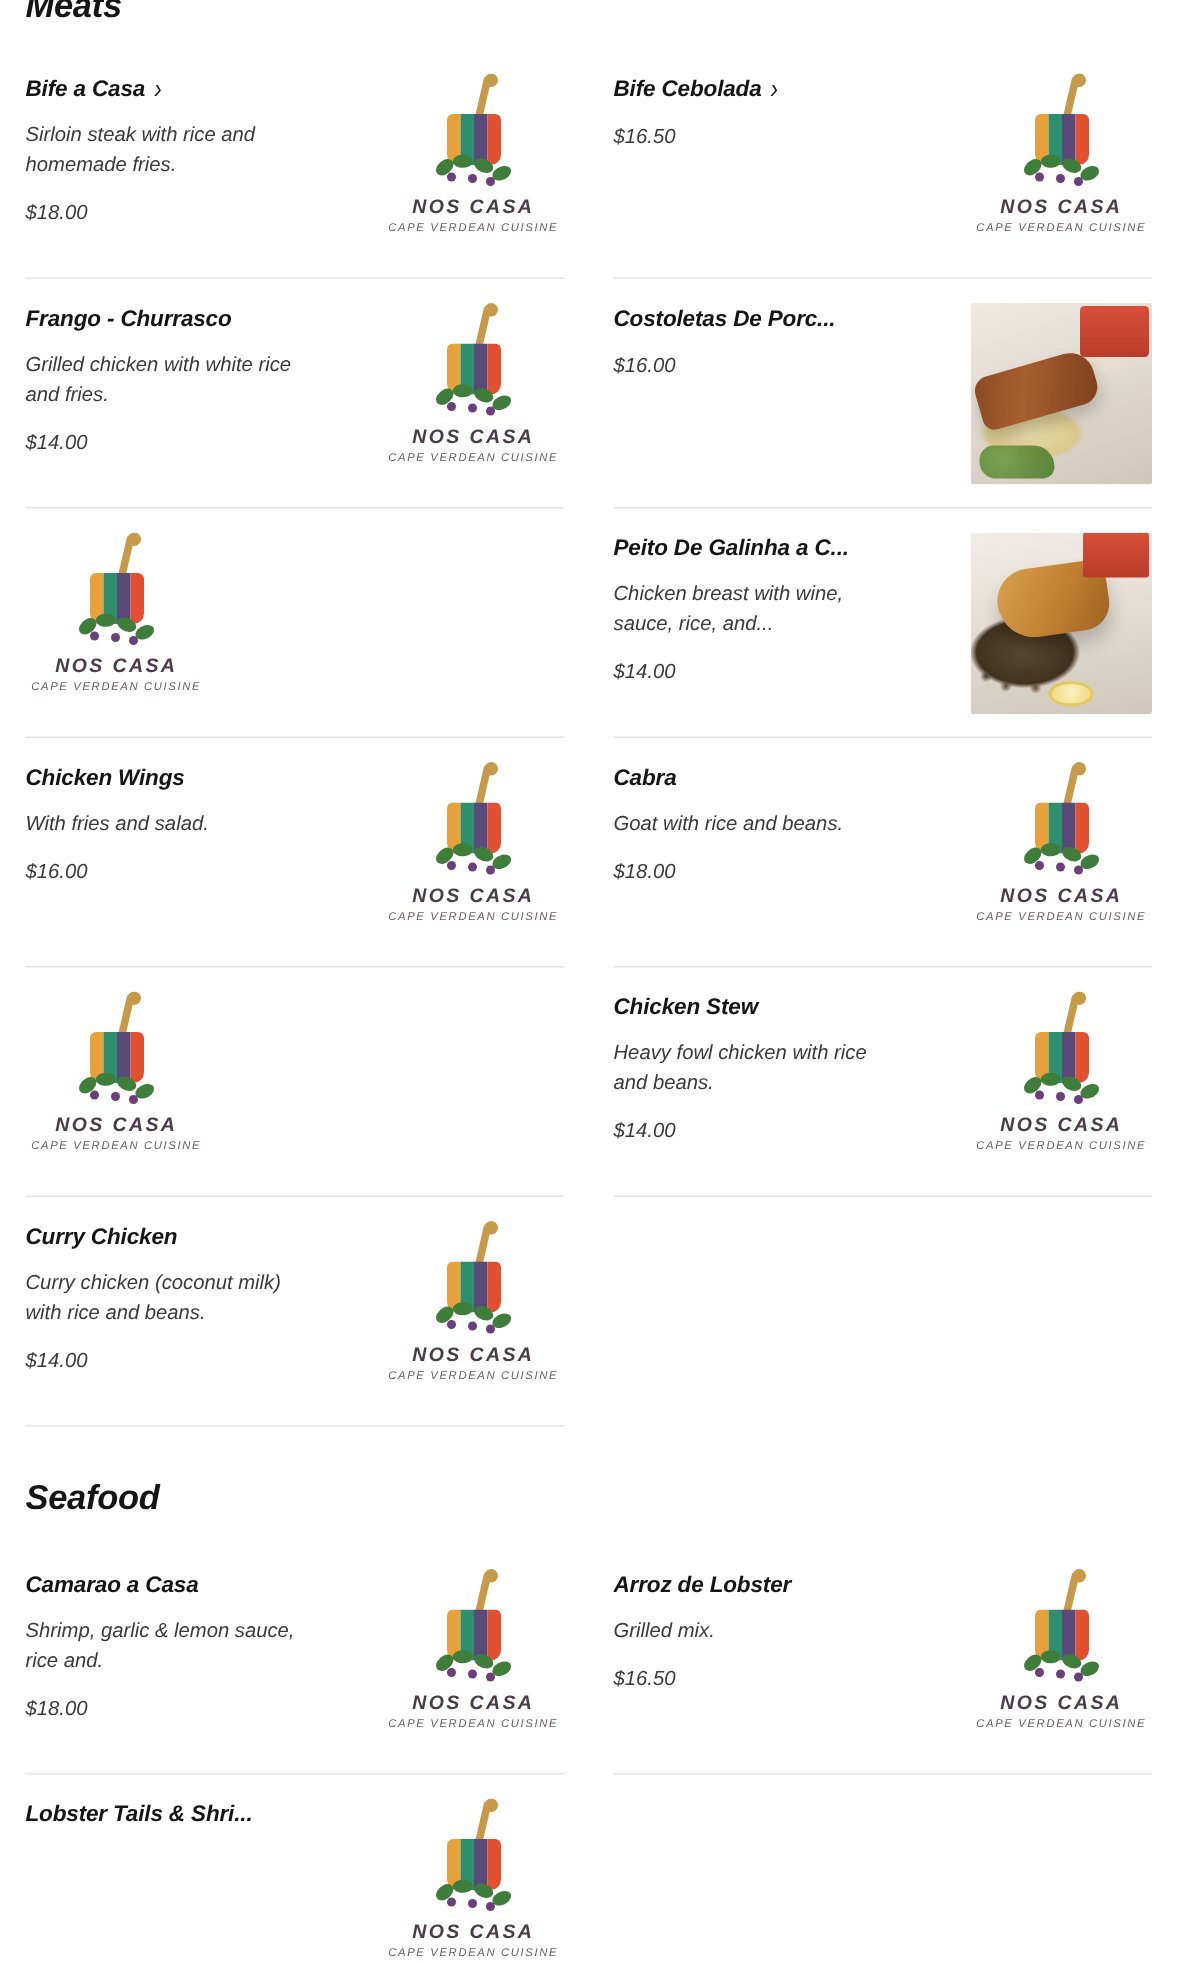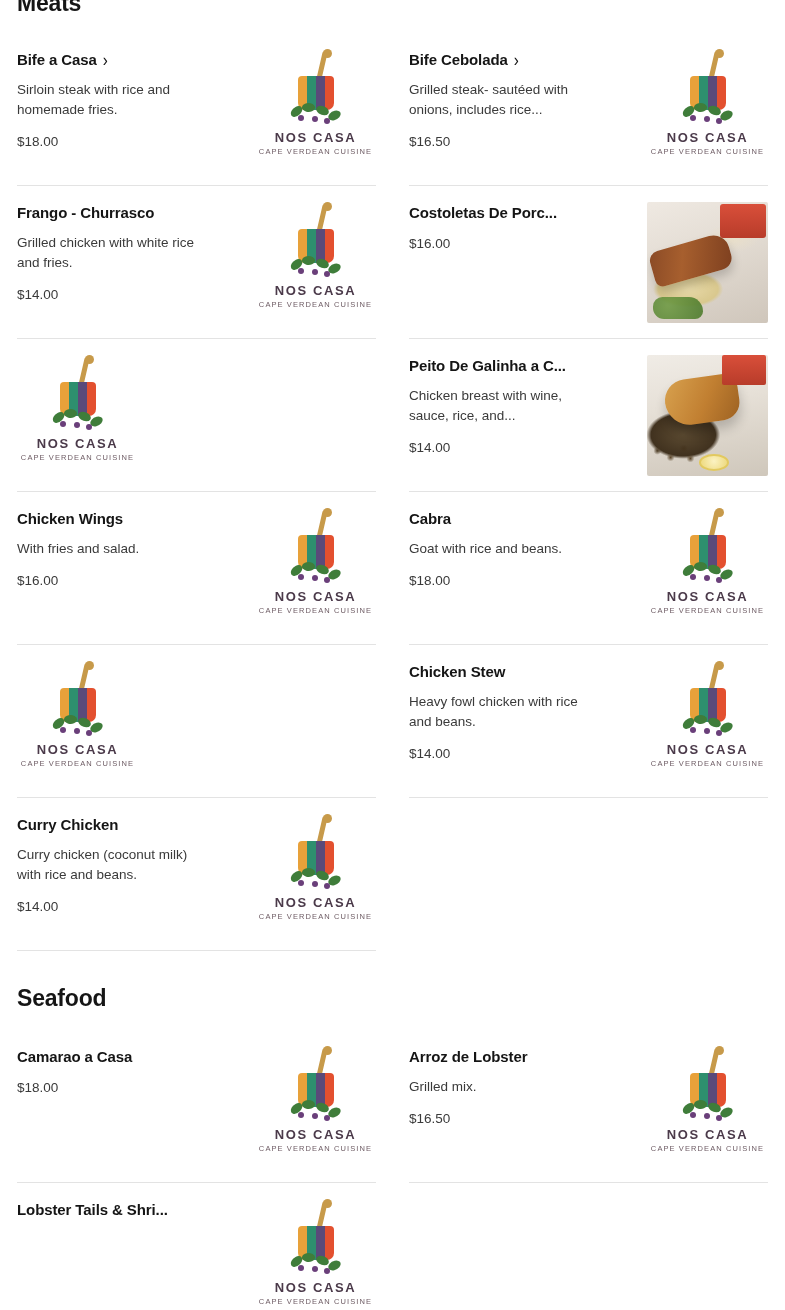--- a/index.html
+++ b/index.html
@@ -9,20 +9,21 @@
     background: #ffffff;
     font-family: "Liberation Sans", sans-serif;
     color: #1f1f1f;
     overflow: hidden;
   }
   .page {
     position: relative;
     width: 785px;
     height: 1310px;
     overflow: hidden;
+    font-style: italic;
   }
   .section-title {
     font-size: 23px;
     font-weight: bold;
     letter-spacing: -0.2px;
     color: #151515;
     padding: 0 0 0 17px;
   }
   #meats-title {
     margin-top: -10px;
@@ -298,21 +299,20 @@
         <div class="logo-sub">CAPE VERDEAN CUISINE</div>
       </div>
     </div>
 
     <div class="item item-sep">
       <div class="item-text">
         <div class="item-name">
           <span>Bife Cebolada</span>
           <span class="chev">›</span>
         </div>
-        <div class="item-desc">Grilled steak- sautéed with onions, includes rice...</div>
         <div class="item-price">$16.50</div>
       </div>
       <div class="thumb logo-thumb">
         <div class="logo-art">
           <div class="pestle"></div>
             <div class="pestle-head"></div>
           <div class="bowl">
               <span class="b1"></span>
               <span class="b2"></span>
               <span class="b3"></span>
@@ -586,20 +586,21 @@
 
   <h2 class="section-title" id="seafood-title">Seafood</h2>
 
   <div class="grid">
 
     <div class="item item-sep">
       <div class="item-text">
         <div class="item-name">
           <span>Camarao a Casa</span>
         </div>
+        <div class="item-desc">Shrimp, garlic &amp; lemon sauce, rice and.</div>
         <div class="item-price">$18.00</div>
       </div>
       <div class="thumb logo-thumb">
         <div class="logo-art">
           <div class="pestle"></div>
             <div class="pestle-head"></div>
           <div class="bowl">
               <span class="b1"></span>
               <span class="b2"></span>
               <span class="b3"></span>

